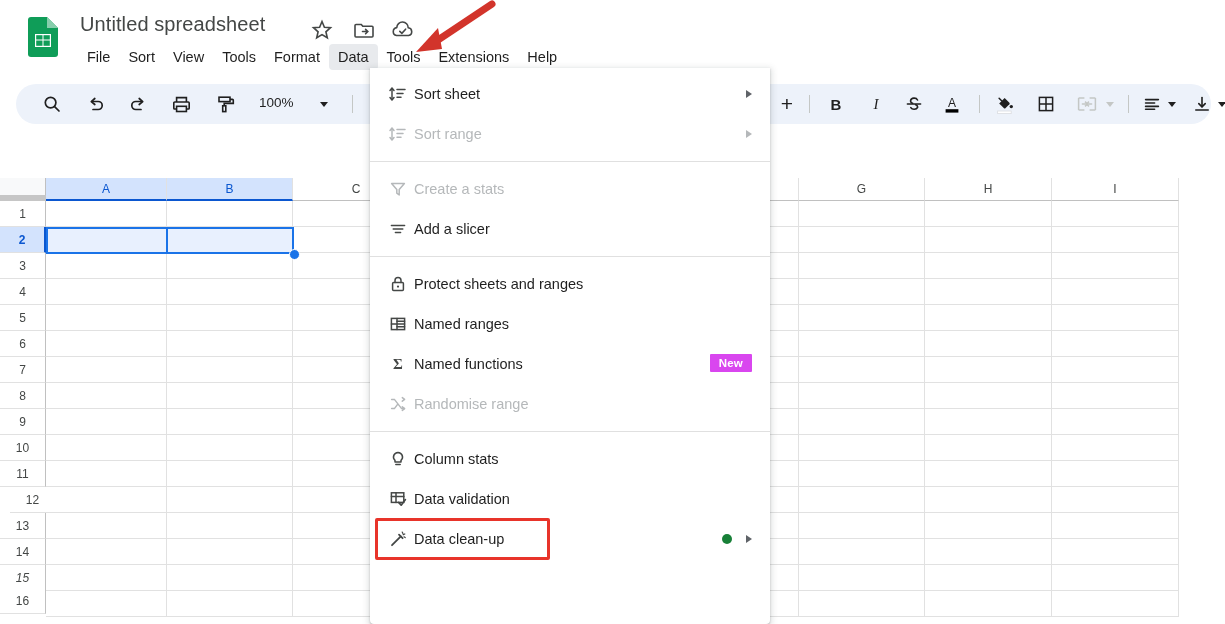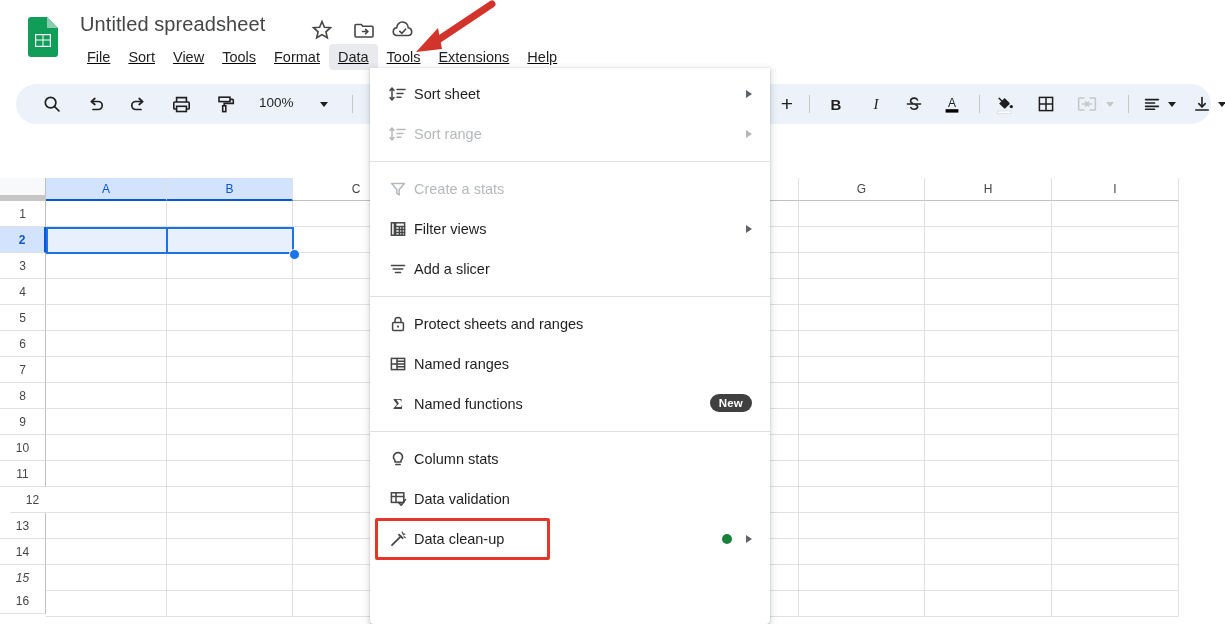--- a/index.html
+++ b/index.html
@@ -28,21 +28,21 @@
     white-space: nowrap;
   }
 
   .hdr-icon { position: absolute; top: 18px; width: 24px; height: 24px; cursor: pointer; }
   .hdr-icon svg { display:block; }
   #icon-star { left: 310px; }
   #icon-move { left: 352px; }
   #icon-cloud { left: 390px; }
 
   
-  .menubar { position: absolute; left: 78px; top: 44px; height: 26px; display: flex; align-items: center; text-decoration: underline; }
+  .menubar { position: absolute; left: 78px; top: 44px; height: 26px; display: flex; align-items: center; }
   .menu-item {
     font-size: 14.5px; color: #1f1f1f;
     padding: 4px 9px; border-radius: 4px;
     cursor: pointer; white-space: nowrap; line-height: 18px;
   }
   .menu-item.active { background: #e8eaed; }
 
   
   .arrow-annot { position: absolute; left: 394px; top: 0px; width: 120px; height: 62px; pointer-events: none; }
 
@@ -129,22 +129,22 @@
   .dd-item.disabled { cursor:default; }
   .dd-ico { width:26px; height:20px; display:flex; align-items:center; justify-content:flex-start; flex:0 0 26px; }
   .dd-ico svg { display:block; }
   .dd-label { font-size:14.5px; color:#1f1f1f; white-space:nowrap; }
   .dd-item.disabled .dd-label { color:#b5b8ba; }
   .dd-sub { position:absolute; right:18px; top:16px; width:0;height:0;
     border-top:4.5px solid transparent; border-bottom:4.5px solid transparent; border-left:6px solid #5f6368; }
   .dd-sep { height:1px; background:#e0e0e0; margin:7px 0; }
   .badge-new {
     position:absolute; right:18px; top:10px;
-    background:#404040; color:#fff; font-size:11.5px; font-weight:bold;
-    padding:3px 9px; border-radius:9px; letter-spacing:.2px;
+    background:#d946ef; color:#fff; font-size:11.5px; font-weight:bold;
+    padding:3px 9px; border-radius:1px; letter-spacing:.2px;
   }
   .green-dot { position:absolute; right:38px; top:15px; width:10px;height:10px;border-radius:50%;background:#188038; }
 
   
   .hl-box {
     position:absolute; left:5px; top:542px; width:175px; height:38px;
     border:3px solid #e8342a; border-radius:2px; pointer-events:none; z-index:60;
   }
 </style>
 </head>
@@ -553,31 +553,20 @@
         <div class="dd-ico">
           <svg width="20" height="20" viewBox="0 0 20 20" fill="none" stroke="#b5b8ba" stroke-width="1.5" stroke-linecap="round">
             <path d="M3.6 4.6 H16.4 L11.2 10.6 V16 L8.8 14.2 V10.6 Z" stroke-linejoin="round"></path>
           </svg>
         </div>
         <div class="dd-label">Create a stats</div>
       </div>
       <div class="dd-item">
         <div class="dd-ico">
           <svg width="20" height="20" viewBox="0 0 20 20" fill="none" stroke="#444746" stroke-width="1.5" stroke-linecap="round">
-            <rect x="3.4" y="3.8" width="3" height="12.4"></rect>
-            <rect x="7.6" y="3.8" width="9" height="12.4"></rect>
-            <path d="M7.6 7.6 H16.6 M7.6 10.6 H16.6 M7.6 13.4 H16.6 M11.4 7.6 V16.2 M14 7.6 V16.2"></path>
-          </svg>
-        </div>
-        <div class="dd-label">Filter views</div>
-        <div class="dd-sub"></div>
-      </div>
-      <div class="dd-item">
-        <div class="dd-ico">
-          <svg width="20" height="20" viewBox="0 0 20 20" fill="none" stroke="#444746" stroke-width="1.5" stroke-linecap="round">
             <path d="M3.4 6.6 H16.6 M5.2 10 H14.8 M7.4 13.4 H12.6"></path>
           </svg>
         </div>
         <div class="dd-label">Add a slicer</div>
       </div>
       <div class="dd-sep"></div>
       <div class="dd-item">
         <div class="dd-ico">
           <svg width="20" height="20" viewBox="0 0 20 20" fill="none" stroke="#444746" stroke-width="1.5" stroke-linecap="round">
             <rect x="4.6" y="8.6" width="10.8" height="8" rx="1"></rect>
@@ -598,20 +587,31 @@
         <div class="dd-label">Named ranges</div>
       </div>
       <div class="dd-item">
         <div class="dd-ico">
           <svg width="20" height="20" viewBox="0 0 20 20">
             <text x="10" y="15" font-size="15" font-weight="bold" font-family="Liberation Serif, serif" fill="#444746" text-anchor="middle">Σ</text>
           </svg>
         </div>
         <div class="dd-label">Named functions</div>
         <div class="badge-new">New</div>
+      </div>
+      <div class="dd-item disabled">
+        <div class="dd-ico">
+          <svg width="20" height="20" viewBox="0 0 20 20" fill="none" stroke="#b5b8ba" stroke-width="1.5" stroke-linecap="round">
+            <path d="M3.6 5.4 H6.4 L13.6 14.6 H16.4"></path>
+            <path d="M3.6 14.6 H6.4 L9.4 10.6"></path>
+            <path d="M14.3 3.6 L16.6 5.4 L14.3 7.2" stroke-linejoin="round"></path>
+            <path d="M14.3 12.8 L16.6 14.6 L14.3 16.4" stroke-linejoin="round"></path>
+          </svg>
+        </div>
+        <div class="dd-label">Randomise range</div>
       </div>
       <div class="dd-sep"></div>
       <div class="dd-item">
         <div class="dd-ico">
           <svg width="20" height="20" viewBox="0 0 20 20" fill="none" stroke="#444746" stroke-width="1.5" stroke-linecap="round">
             <path d="M10 3.4 A4.6 4.6 0 0 1 13 11.4 V13 H7 V11.4 A4.6 4.6 0 0 1 10 3.4 Z" stroke-linejoin="round"></path>
             <path d="M7.8 15.4 H12.2"></path>
           </svg>
         </div>
         <div class="dd-label">Column stats</div>

